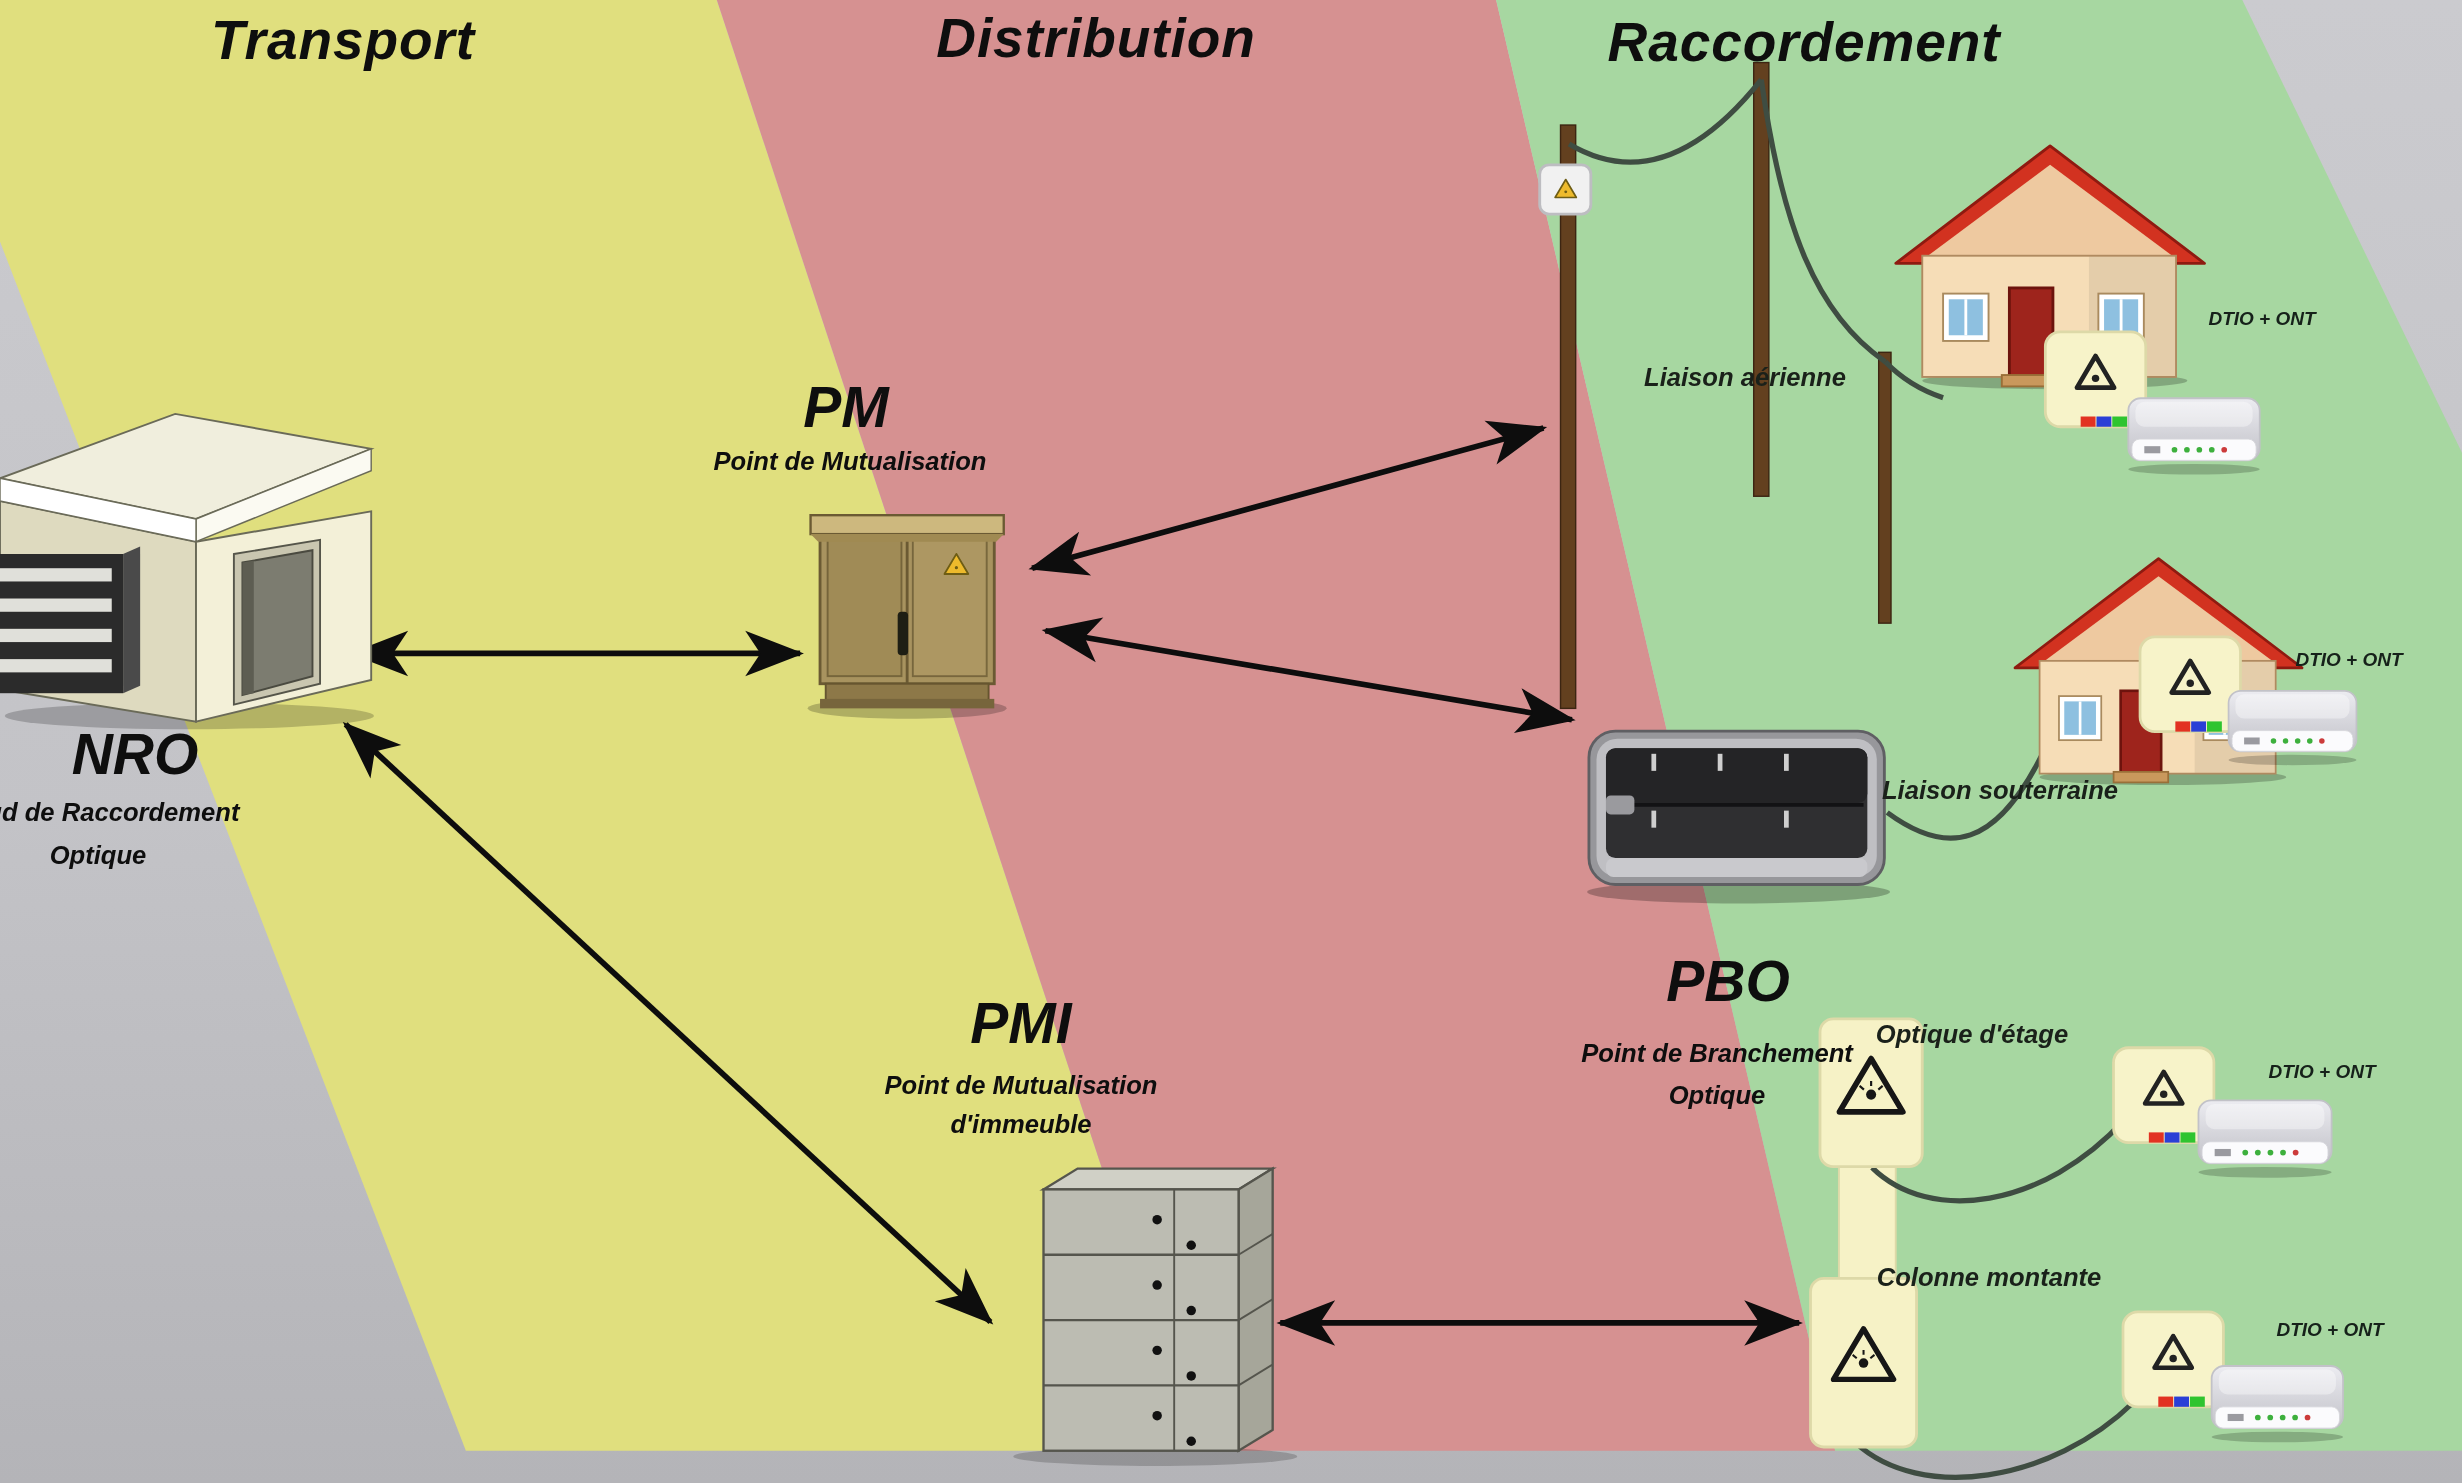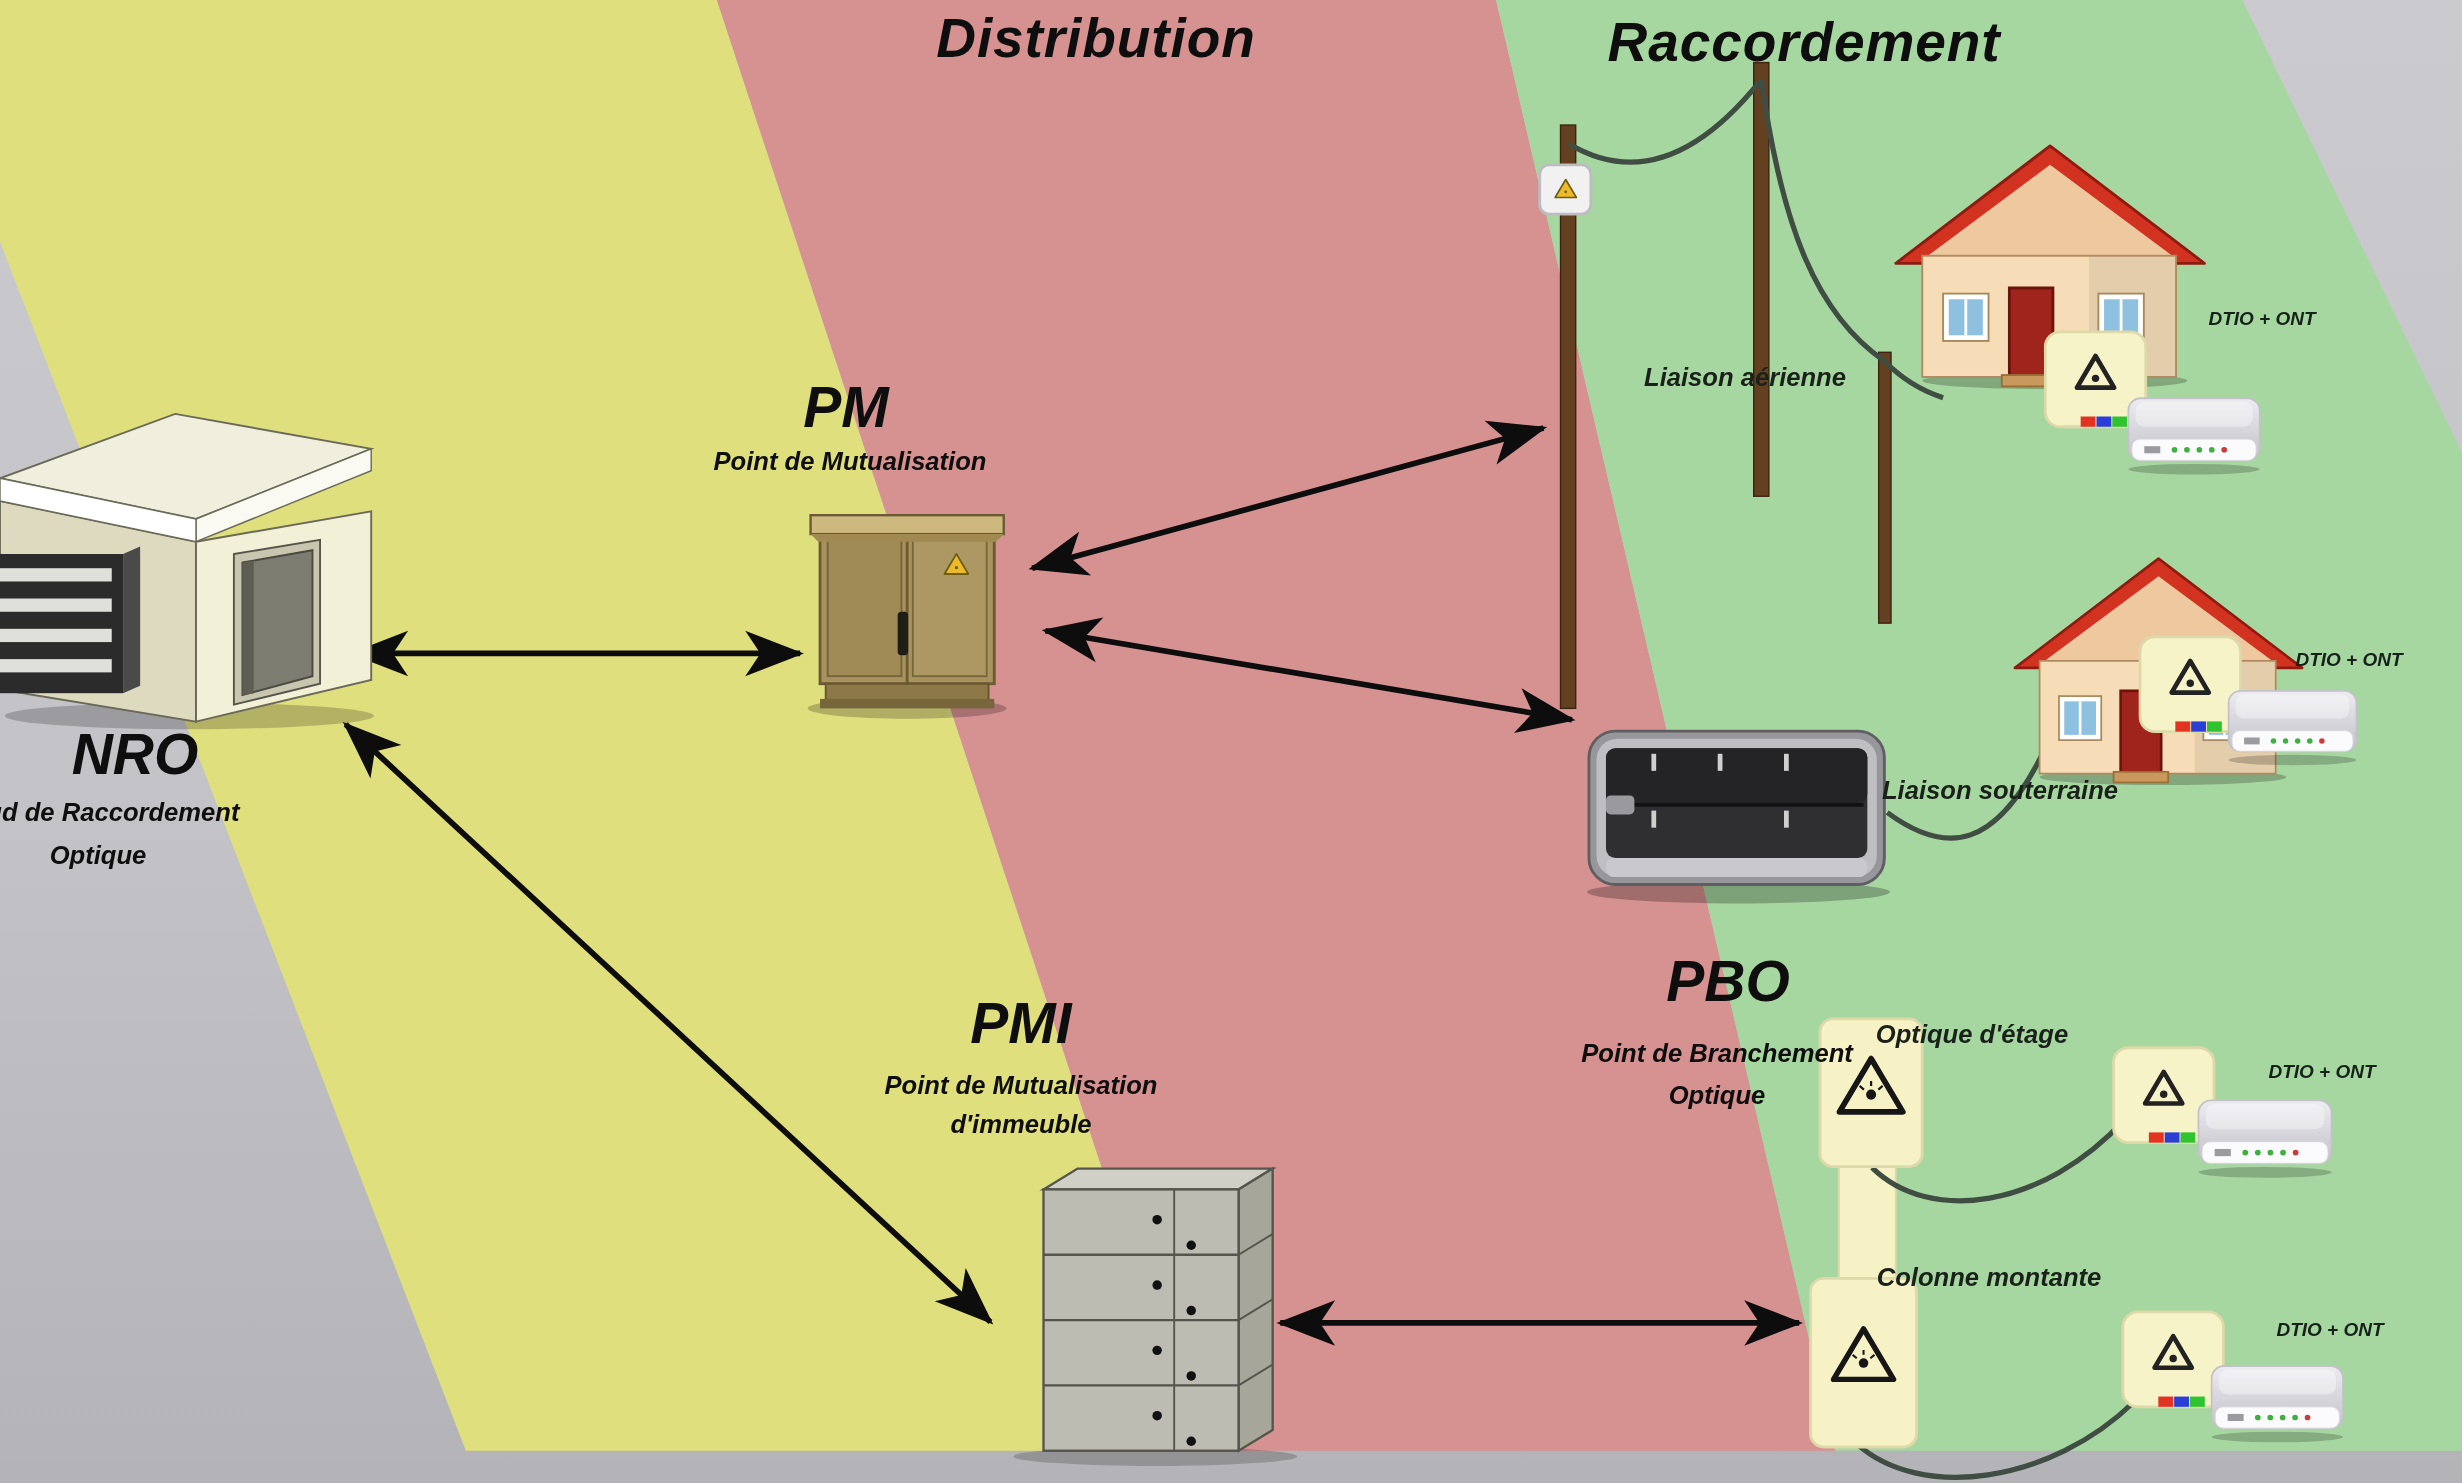--- a/index.html
+++ b/index.html
@@ -209,20 +209,21 @@
     <use href="#dtio" x="2158" y="348" width="110" height="105"></use>
     <use href="#ont" x="2242" y="412" width="150" height="92"></use>
     <use href="#dtio" x="2258" y="670" width="110" height="105"></use>
     <use href="#ont" x="2348" y="722" width="146" height="88"></use>
     <use href="#dtio" x="2230" y="1104" width="110" height="105"></use>
     <use href="#ont" x="2316" y="1155" width="152" height="90"></use>
     <use href="#dtio" x="2240" y="1383" width="110" height="105"></use>
     <use href="#ont" x="2330" y="1435" width="150" height="90"></use>
   </svg>
 
+  <div class="lbl zone-title" style="left:343px;top:40px">Transport</div>
   <div class="lbl zone-title" style="left:1096px;top:38px">Distribution</div>
   <div class="lbl zone-title" style="left:1804px;top:42px">Raccordement</div>
 
   <div class="lbl node-title" style="left:846px;top:407px">PM</div>
   <div class="lbl node-sub" style="left:850px;top:461px">Point de Mutualisation</div>
 
   <div class="lbl node-title" style="left:135px;top:754px">NRO</div>
   <div class="lbl node-sub" style="left:98px;top:812px">oeud de Raccordement</div>
   <div class="lbl node-sub" style="left:98px;top:855px">Optique</div>
 

